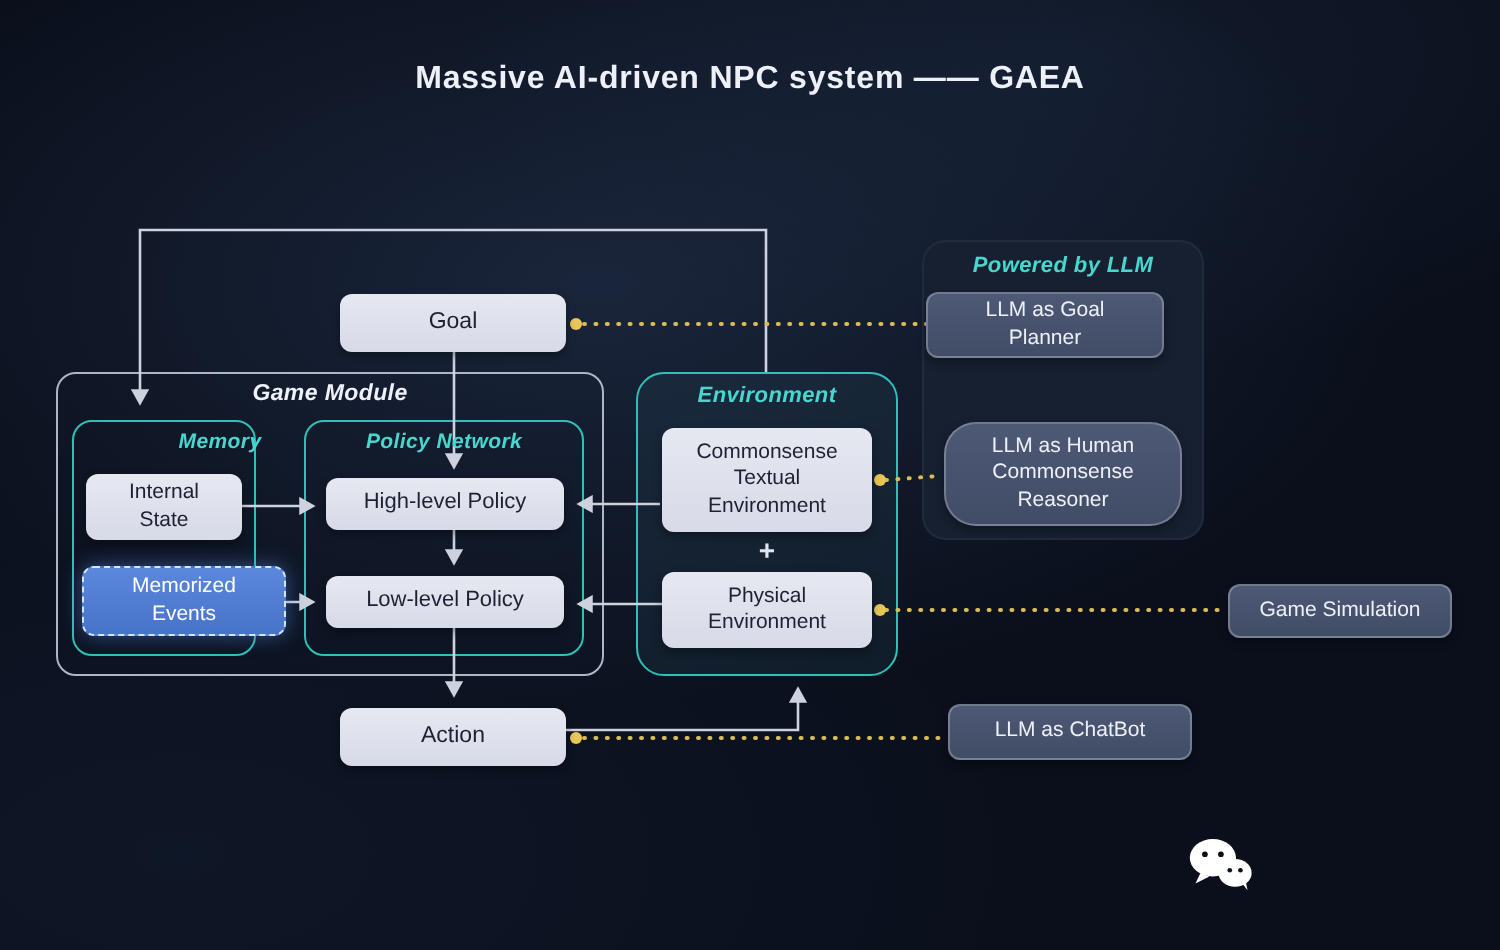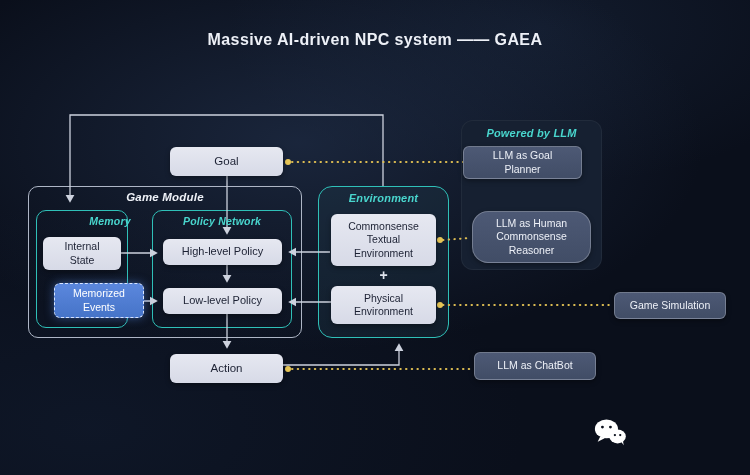--- a/index.html
+++ b/index.html
@@ -107,21 +107,21 @@
 
   <div class="glabel white" style="left:28px; top:191px; width:274px;">Game Module</div>
   <div class="glabel cyan" style="left:36px; top:215px; width:92px; font-size:10.5px;margin-left:28px;">Memory</div>
   <div class="glabel cyan" style="left:152px; top:215px; width:140px; font-size:10.5px;">Policy Network</div>
   <div class="glabel cyan" style="left:318px; top:192px; width:131px;">Environment</div>
   <div class="glabel cyan" style="left:461px; top:127px; width:141px;">Powered by LLM</div>
 
   <div class="node small" style="left:43px; top:237px; width:78px; height:33px;">Internal
 State</div>
   <div class="node" style="left:170px; top:147px; width:113px; height:29px; font-size:11.5px;">Goal</div>
-  <div class="node small blue" style="left:54px; top:283px; width:90px; height:35px;">Memorized
+  <div class="node small blue" style="left:41px; top:283px; width:102px; height:35px;">Memorized
 Events</div>
   <div class="node" style="left:163px; top:239px; width:119px; height:26px;">High-level Policy</div>
   <div class="node" style="left:163px; top:288px; width:119px; height:26px;">Low-level Policy</div>
   <div class="node small" style="left:331px; top:214px; width:105px; height:52px;">Commonsense
 Textual
 Environment</div>
   <div class="plus" style="left:318px; top:267px; width:131px;">+</div>
   <div class="node small" style="left:331px; top:286px; width:105px; height:38px;">Physical
 Environment</div>
   <div class="node" style="left:170px; top:354px; width:113px; height:29px; font-size:11.5px;">Action</div>

